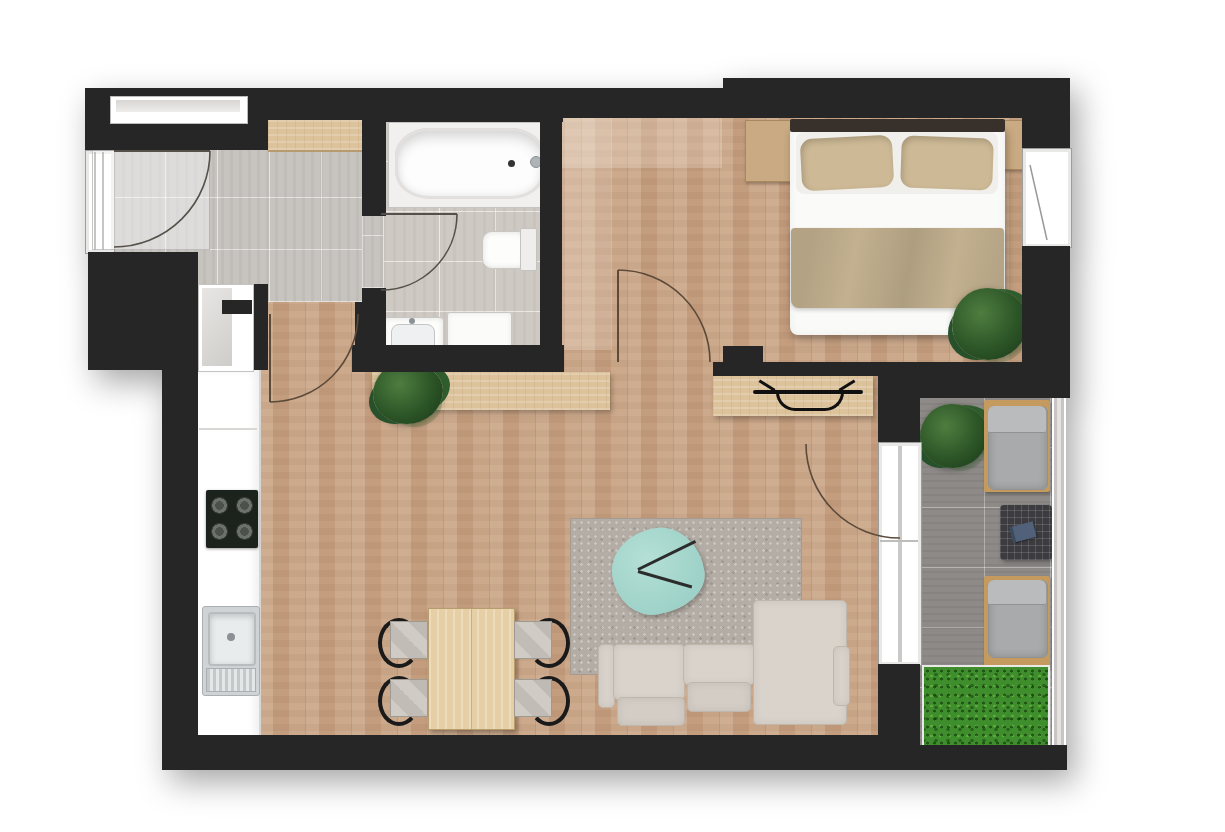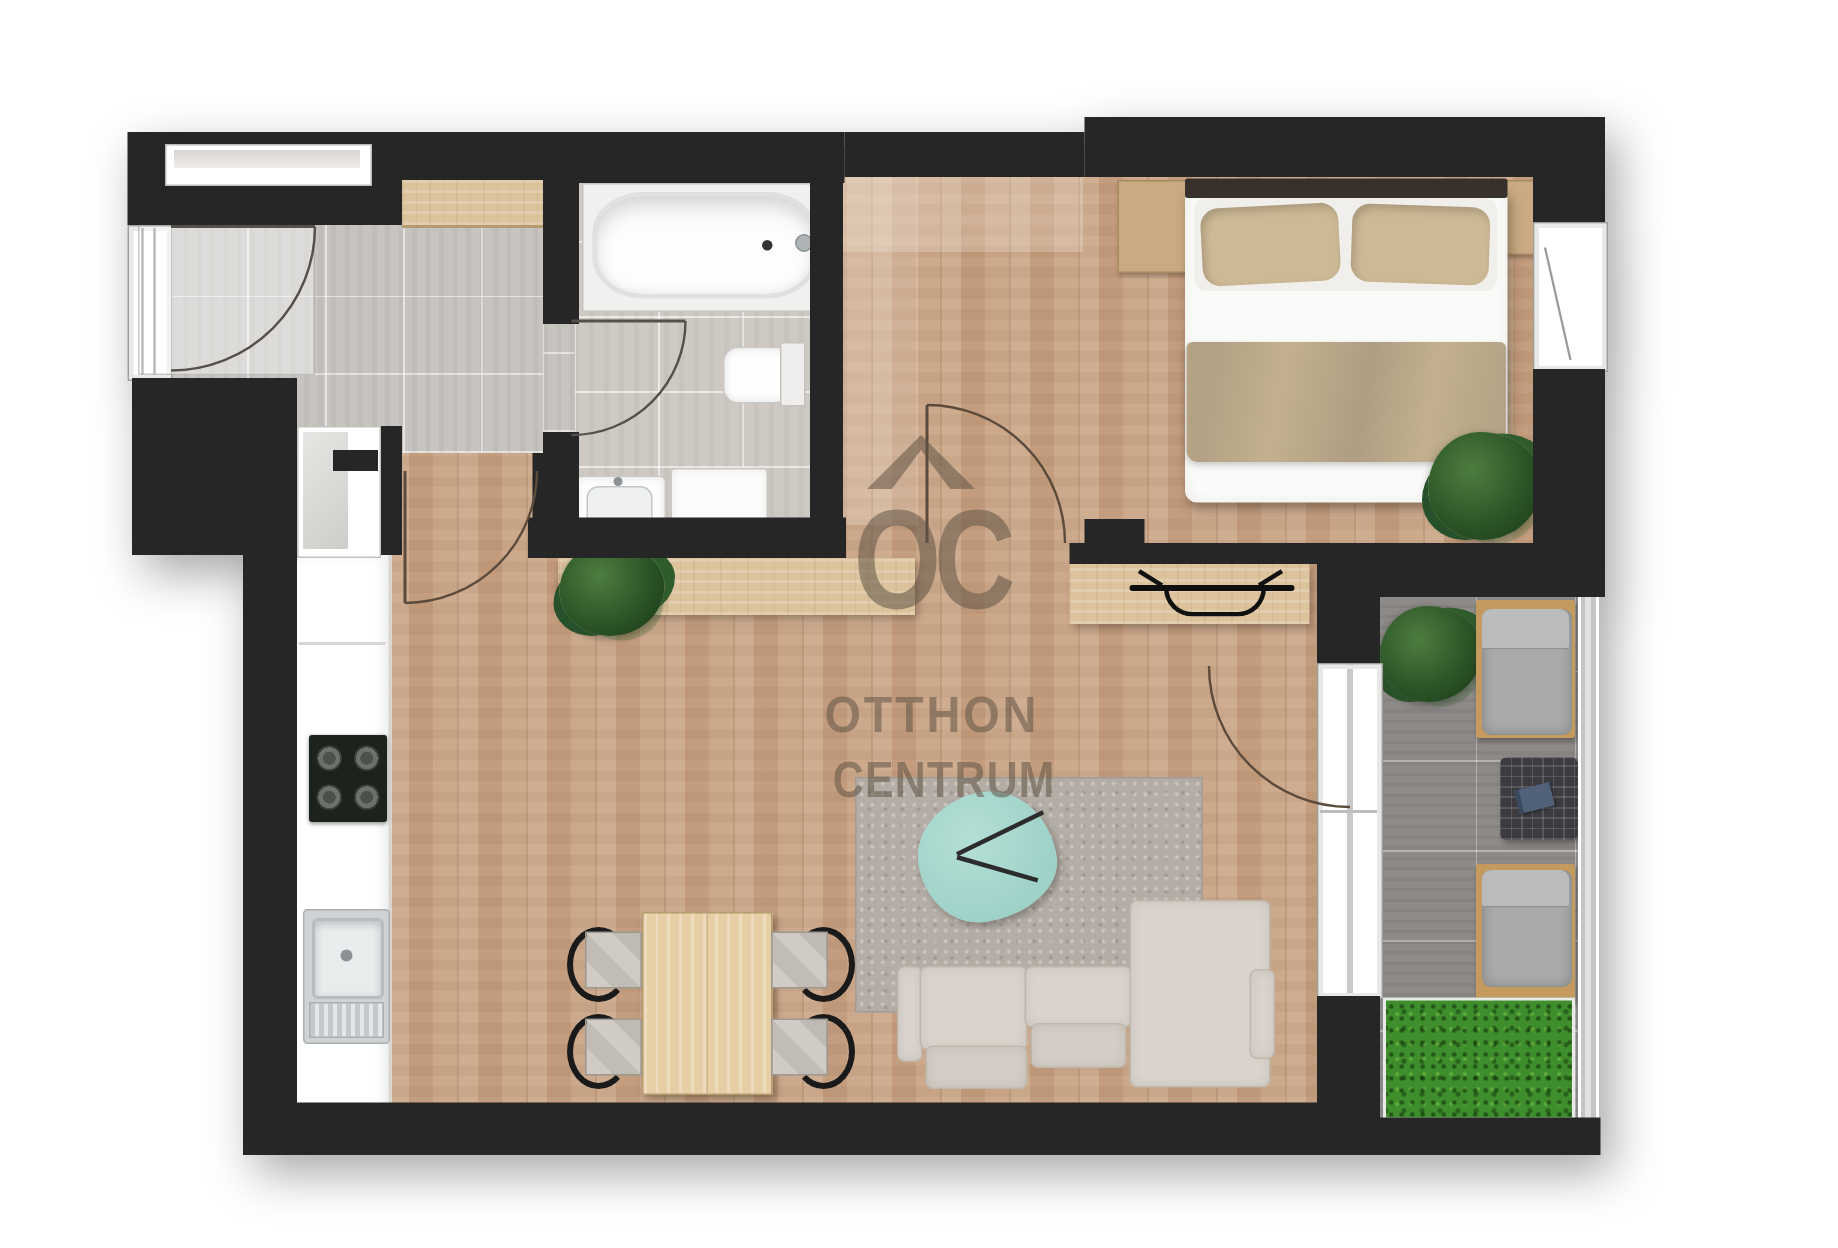--- a/index.html
+++ b/index.html
@@ -203,21 +203,15 @@
     <path d="M381,214 L457,214" stroke="#55504a" stroke-width="2" fill="none"></path>
     <path d="M358,314 A88,88 0 0 1 270,402" fill="none" stroke="#5c4a3a" stroke-width="1.6"></path>
     <path d="M270,314 L270,402" stroke="#5c4a3a" stroke-width="2" fill="none"></path>
     <path d="M618,270 A92,92 0 0 1 710,362" fill="none" stroke="#5c4a3a" stroke-width="1.6"></path>
     <path d="M618,270 L618,362" stroke="#5c4a3a" stroke-width="2" fill="none"></path>
     <path d="M806,444 A94,94 0 0 0 900,538" fill="none" stroke="#5c4a3a" stroke-width="1.6"></path>
     <path d="M1030,165 L1047,240" stroke="#9a9a98" stroke-width="1.5" fill="none"></path>
     <path d="M95,152 L95,250 M103,152 L103,250" stroke="#b5b3b1" stroke-width="1.5" fill="none"></path>
   </svg>
 
-  <div class="abs" style="left:520px;top:288px;width:190px;height:260px;pointer-events:none;">
-    <div style="position:absolute;left:58px;top:2px;width:72px;height:36px;background:rgba(96,83,70,.55);clip-path:polygon(50% 0, 100% 100%, 77% 100%, 50% 28%, 23% 100%, 0 100%);"></div>
-    <div class="wm" style="position:absolute;left:38px;top:38px;width:110px;font-size:94px;letter-spacing:-6px;transform:scaleX(.8);">OC</div>
-    <div class="wm" style="position:absolute;left:24px;top:172px;width:140px;font-size:34px;letter-spacing:2px;transform:scaleX(.92);">OTTHON</div>
-    <div class="wm" style="position:absolute;left:24px;top:215px;width:140px;font-size:34px;letter-spacing:1px;transform:scaleX(.84);">CENTRUM</div>
-  </div>
 
  </div>
 </div>
 
 </body></html>

